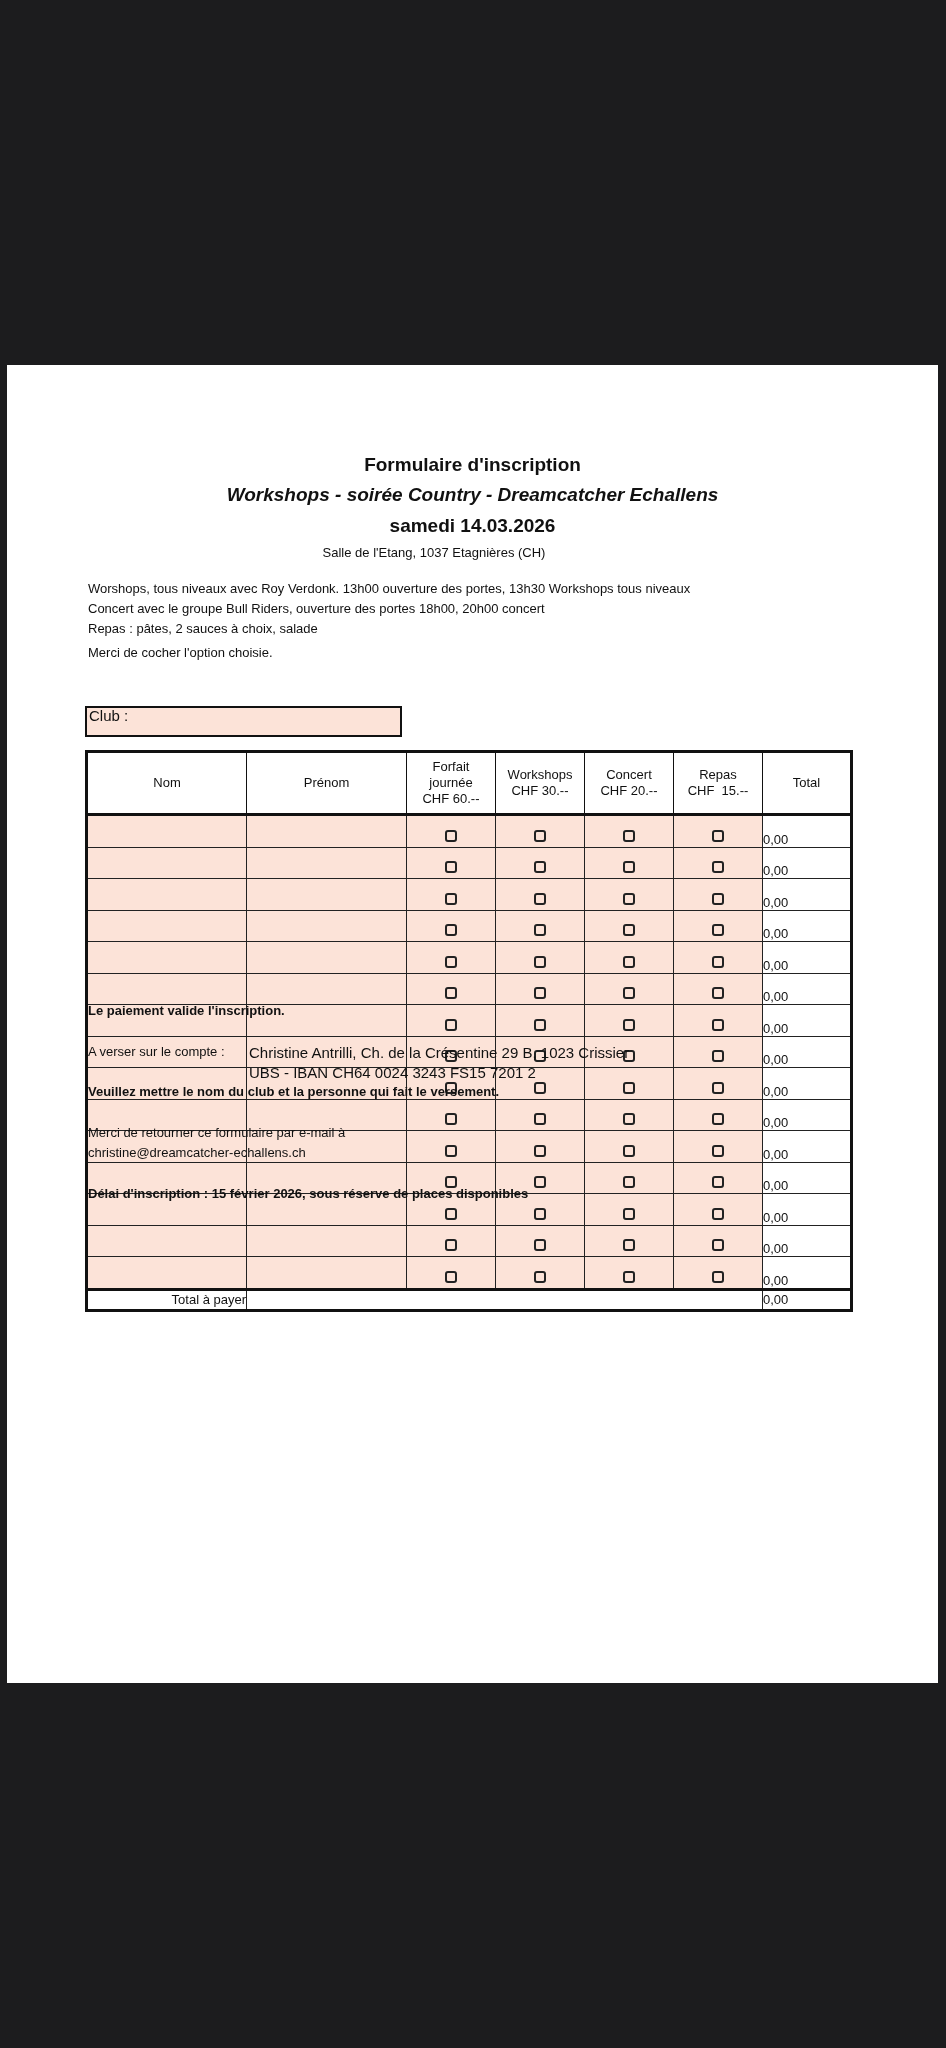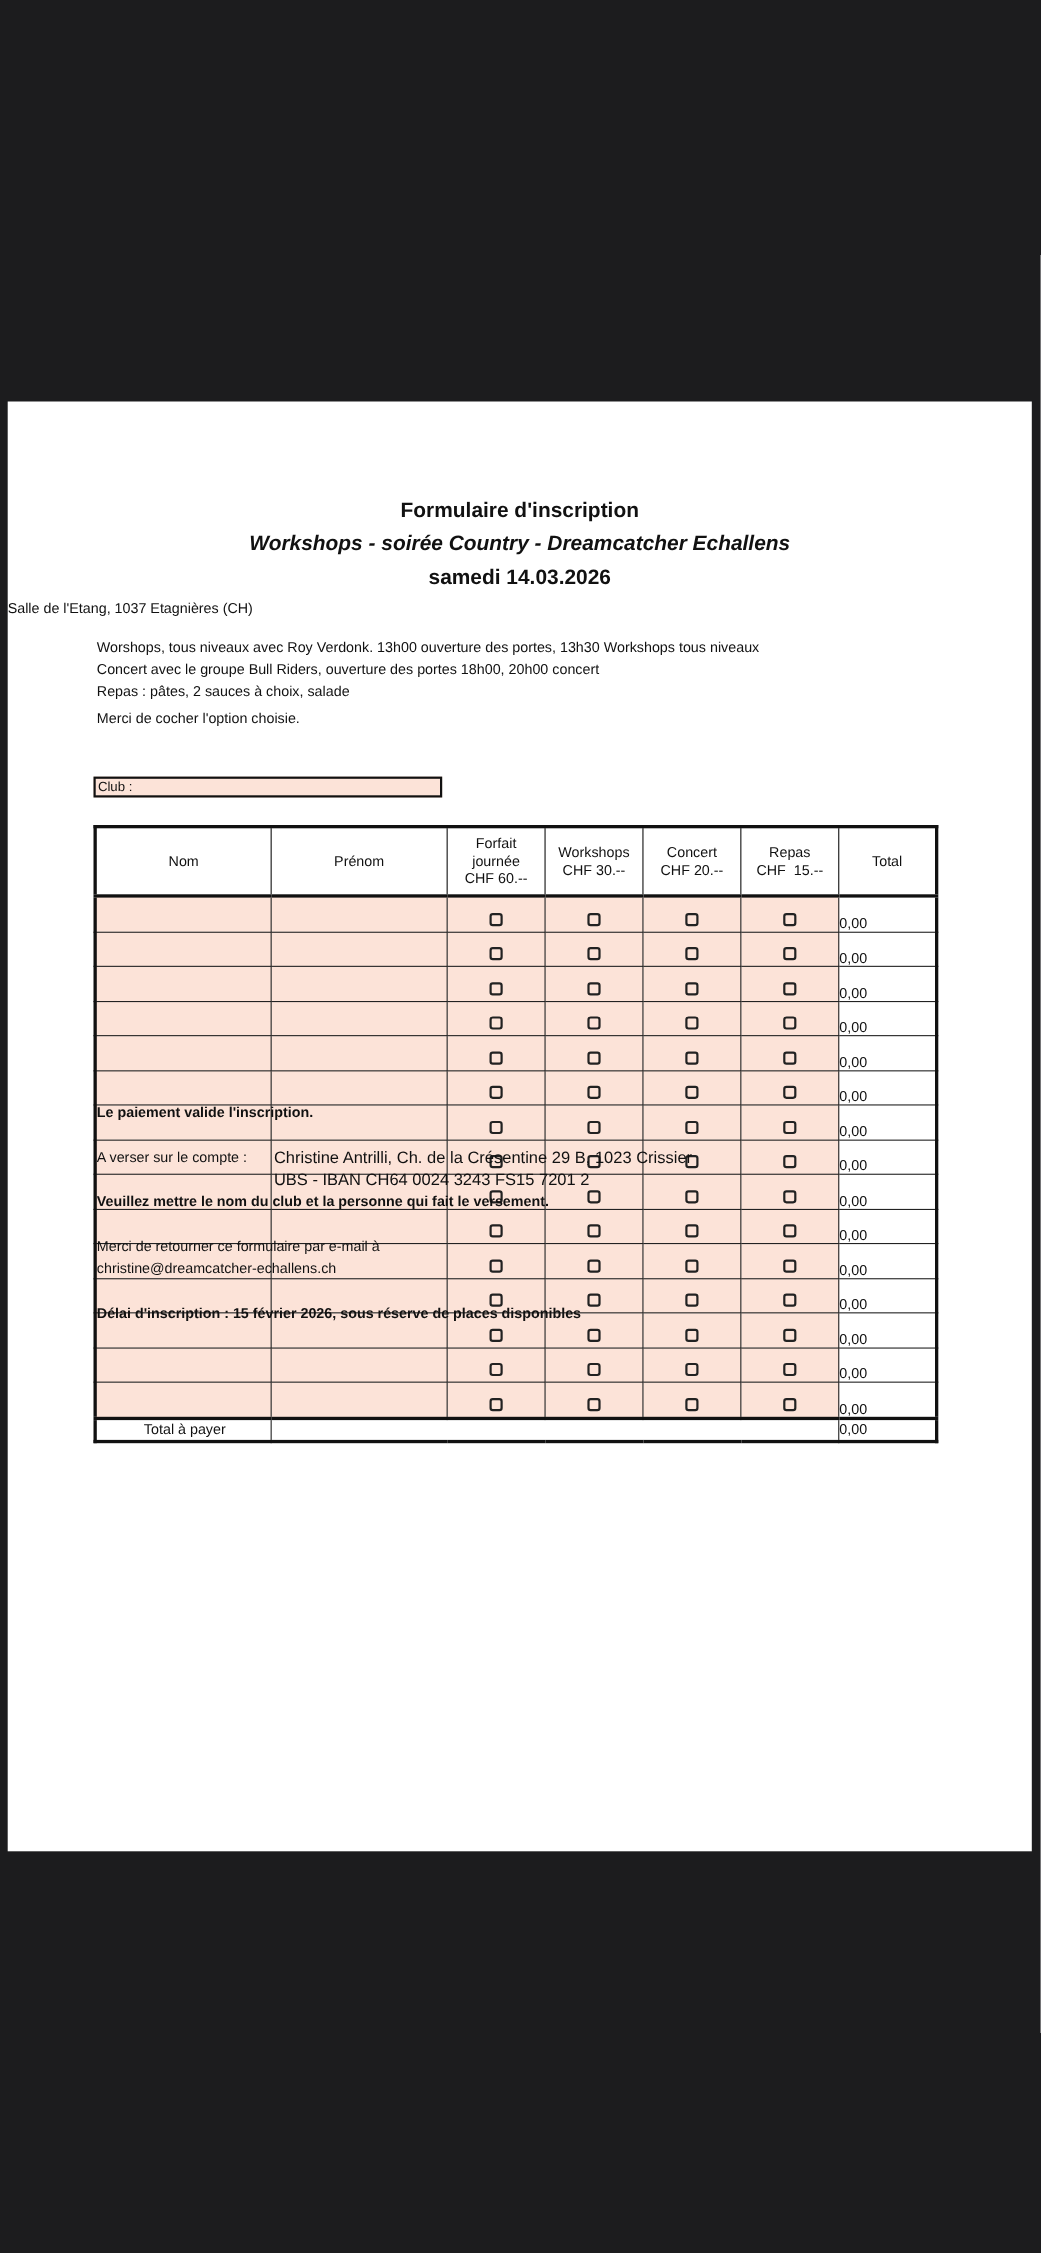--- a/index.html
+++ b/index.html
@@ -7,28 +7,28 @@
     width: 946px; height: 2048px; background: #1c1c1e; position: relative; overflow: hidden;
     font-family: "Liberation Sans", "DejaVu Sans", sans-serif; color: #111;
   }
   .page {
     position: absolute; left: 7px; top: 365px; width: 931px; height: 1318px; background: #ffffff;
   }
   .title { position: absolute; left: 0; width: 931px; text-align: center; font-weight: bold; font-size: 19px; color: #111; }
   .t1 { top: 89px; }
   .t2 { top: 119px; font-style: italic; }
   .t3 { top: 150px; }
-  .subtitle { position: absolute; left: 0; width: 854px; top: 180px; font-size: 13px; }
+  .subtitle { position: absolute; left: 0; width: 854px; top: 180px; text-align: center; font-size: 13px; }
   .line { position: absolute; left: 81px; font-size: 13px; white-space: nowrap; }
   .bold { font-weight: bold; }
 
   .club-box {
-    position: absolute; left: 78px; top: 341px; width: 317px; height: 19px;
+    position: absolute; left: 78px; top: 341px; width: 317px; height: 31px;
     background: #fce3d8; border: 2px solid #111; box-sizing: border-box;
-    font-size: 12px; line-height: 15px; padding-left: 2px;
+    font-size: 15px; line-height: 15px; padding-left: 2px;
   }
 
   table.reg {
     position: absolute; left: 78px; top: 385px; width: 765px;
     border-collapse: collapse; font-size: 13px; table-layout: fixed;
   }
   table.reg { border: 3px solid #111; }
   table.reg th {
     background: #fff; font-weight: normal; border: 1.5px solid #111; height: 60px;
     text-align: center; vertical-align: middle; line-height: 16px; padding: 0 2px;
@@ -39,21 +39,21 @@
   }
   table.reg td.chk { text-align: center; vertical-align: bottom; padding-bottom: 2px; }
   table.reg td.total { background: #fff; text-align: left; vertical-align: bottom; padding-right: 18px; }
   .cb {
     display: inline-block; width: 12px; height: 12px; border: 2px solid #222; border-radius: 3px;
     box-sizing: border-box; cursor: pointer; background: transparent;
   }
   table.reg tr.sum td {
     background: #fff; height: 18px; border-top: 3px solid #111; vertical-align: middle;
   }
-  table.reg tr.sum td.sum-label { text-align: center; padding-left: 2px; }
+  table.reg tr.sum td.sum-label { text-align: right; padding-left: 2px; }
   table.reg tr.sum td.total { vertical-align: middle; }
   .pay-val { position: absolute; left: 242px; font-size: 15px; white-space: nowrap; }
 </style>
 </head>
 <body>
 
 <div class="page">
   <div class="title t1">Formulaire d'inscription</div>
   <div class="title t2">Workshops - soirée Country - Dreamcatcher Echallens</div>
   <div class="title t3">samedi 14.03.2026</div>

